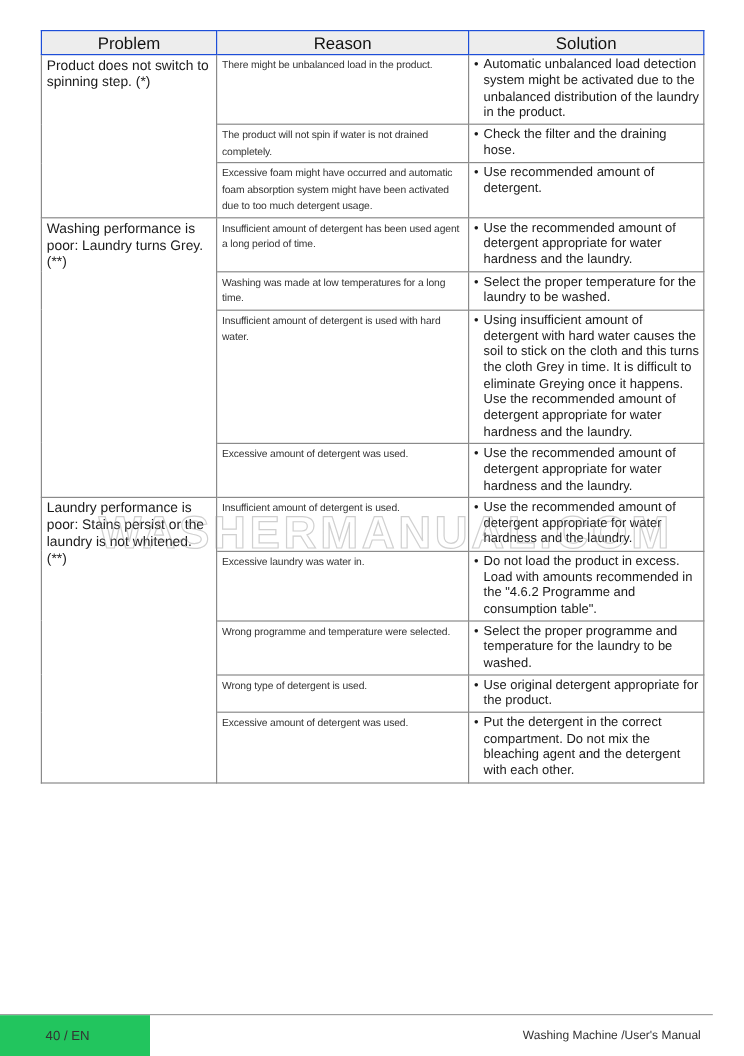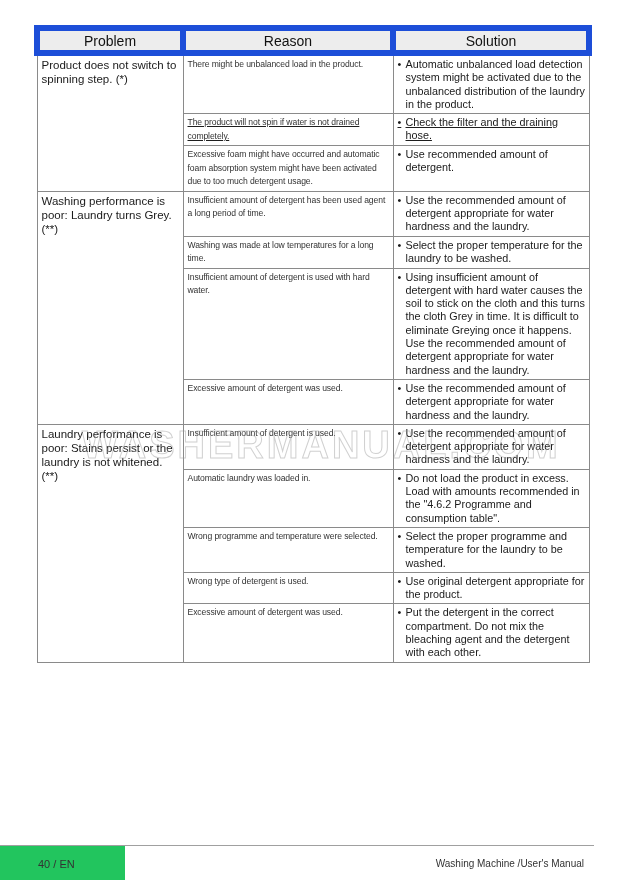--- a/index.html
+++ b/index.html
@@ -9,21 +9,21 @@
   }
   table.ts {
     position: absolute; left: 34px; top: 25px; width: 552px;
     border-collapse: collapse; table-layout: fixed;
   }
   table.ts col.c1 { width: 146px; }
   table.ts col.c2 { width: 210px; }
   table.ts col.c3 { width: 196px; }
   table.ts th {
     background: #ededed; font-weight: normal; font-size: 14px; height: 19px;
-    border: 6px solid #1d4ed8; padding: 0; text-align: center; color: #111;
+    border: 1px solid #1d4ed8; padding: 0; text-align: center; color: #111;
   }
   table.ts td {
     border: 1px solid #8a8a8a; vertical-align: top; padding: 2px 3px 2px 4px;
   }
   td.problem { font-size: 11.5px; line-height: 14px; padding-top: 3px; color: #1a1a1a; }
   td.reason { font-size: 8.6px; line-height: 13.5px; color: #333; letter-spacing: -0.1px; }
   td.solution { font-size: 10.8px; line-height: 13.3px; color: #1a1a1a; }
   .bullet { display: flex; }
   .bullet .dot { width: 8px; flex: 0 0 8px; }
   .watermark {
@@ -60,21 +60,21 @@
       <tr style="height: 56px;">
         <td class="problem" rowspan="3">Product does not switch to spinning step. (*)</td>
         <td class="reason">There might be unbalanced load in the product.</td>
         <td class="solution">
           <div class="bullet">
             <span class="dot">•</span>
             <span>Automatic unbalanced load detection system might be activated due to the unbalanced distribution of the laundry in the product.</span>
           </div>
         </td>
       </tr>
-      <tr style="height: 30px; text-decoration: underline;">
+      <tr style="height: 30px;">
         <td class="reason">The product will not spin if water is not drained completely.</td>
         <td class="solution">
           <div class="bullet">
             <span class="dot">•</span>
             <span>Check the filter and the draining hose.</span>
           </div>
         </td>
       </tr>
       <tr style="height: 42px; margin-top: 42px;">
         <td class="reason">Excessive foam might have occurred and automatic foam absorption system might have been activated due to too much detergent usage.</td>
@@ -126,21 +126,21 @@
         <td class="problem" rowspan="5">Laundry performance is poor: Stains persist or the laundry is not whitened. (**)</td>
         <td class="reason">Insufficient amount of detergent is used.</td>
         <td class="solution">
           <div class="bullet">
             <span class="dot">•</span>
             <span>Use the recommended amount of detergent appropriate for water hardness and the laundry.</span>
           </div>
         </td>
       </tr>
       <tr style="height: 57px;">
-        <td class="reason">Automatic laundry was loaded in.</td>
+        <td class="reason">Excessive laundry was water in.</td>
         <td class="solution">
           <div class="bullet">
             <span class="dot">•</span>
             <span>Do not load the product in excess. Load with amounts recommended in the "4.6.2 Programme and consumption table".</span>
           </div>
         </td>
       </tr>
       <tr style="height: 43px;">
         <td class="reason">Wrong programme and temperature were selected.</td>
         <td class="solution">

